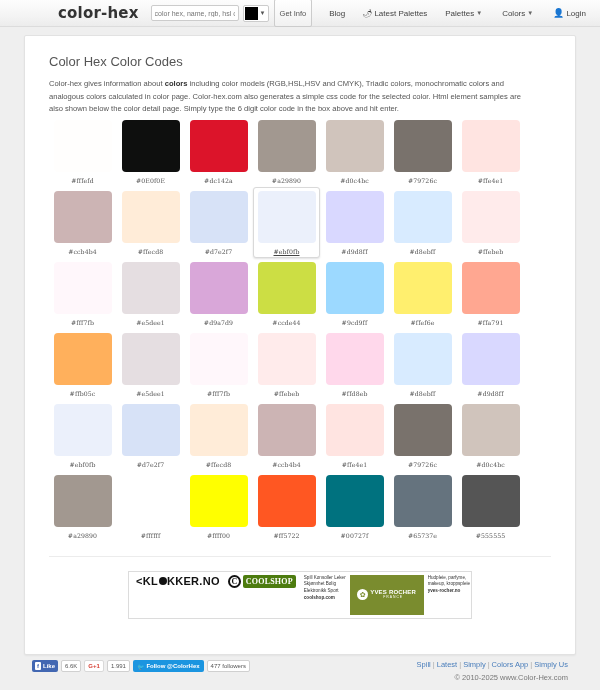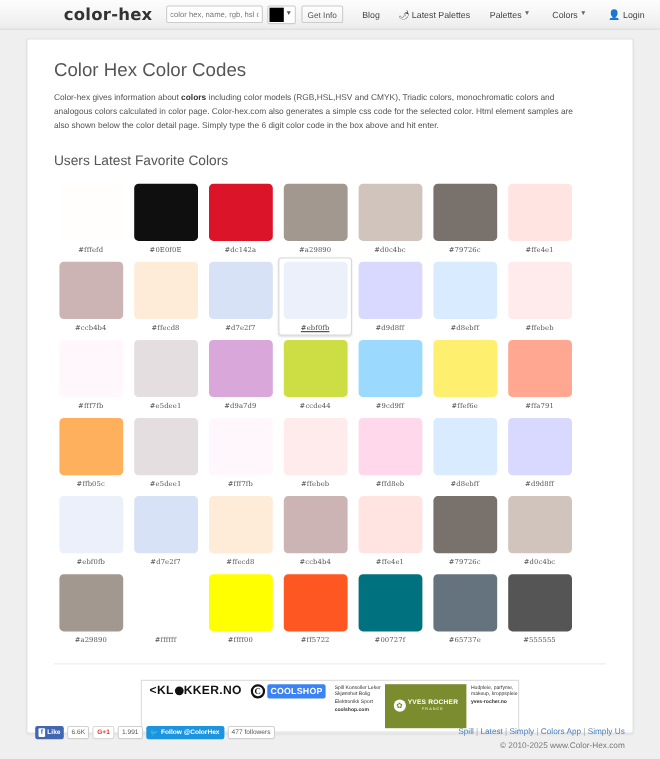--- a/index.html
+++ b/index.html
@@ -55,21 +55,21 @@
     align-items:center;
     border:1px solid #ccc;
     border-radius:2px;
     background:#fff;
     padding:1px 2px 1px 1px;
   }
   .color-chip { width:13px; height:13px; background:#000; display:block; }
   .caret { font-size:6px; color:#555; margin-left:2px; line-height:1; }
   .getinfo-btn {
     margin-left:5px;
-    height:16px;
+    height:28px;
     border:1px solid #ccc;
     border-radius:2px;
     background:linear-gradient(to bottom,#fff,#f1f1f1);
     font-size:7.5px;
     color:#555;
     padding:0 5px;
     display:flex; align-items:center;
     cursor:pointer;
     white-space:nowrap;
   }
@@ -97,21 +97,21 @@
     width:552px;
     min-height:620px;
     background:#fff;
     border:1px solid #e2e2e2;
     border-radius:2px;
     box-shadow:0 1px 2px rgba(0,0,0,0.05);
   }
   .card-inner { padding:18px 24px 0 24px; }
   h1.title {
     font-family:"Liberation Sans", sans-serif;
-    font-size:17px;
+    font-size:13px;
     font-weight:normal;
     color:#555;
     margin:0 0 9px 0;
   }
   p.intro {
     font-size:7.6px;
     line-height:1.65;
     color:#555;
     margin:0;
     width:485px;
@@ -194,24 +194,25 @@
     display:flex; align-items:center; gap:2px;
   }
   .cs-circle {
     width:13px; height:13px; border-radius:50%;
     border:2px solid #111;
     display:flex; align-items:center; justify-content:center;
     font-size:8px; font-weight:bold; color:#111;
     font-family:"Liberation Serif", serif;
   }
   .cs-word {
-    background:#3b82f6; color:#fff;
+    background:#4d7c0f; color:#fff;
     font-size:8px; font-weight:bold;
     padding:2px 3px; border-radius:2px;
     letter-spacing:0.2px;
+    font-family:Liberation Serif, serif;
   }
   .ad-text {
     font-size:4.6px;
     line-height:1.5;
     color:#333;
     white-space:nowrap;
   }
   .ad-text .strong { font-weight:bold; }
   .yves {
     background:#7a8c2e;
@@ -315,21 +316,20 @@
   </div>
 
   <div class="card">
     <div class="card-inner">
       <h1 class="title">Color Hex Color Codes</h1>
 
       <p class="intro">
         <span>Color-hex gives information about </span><b>colors</b><span> including color models (RGB,HSL,HSV and CMYK), Triadic colors, monochromatic colors and analogous colors calculated in color page. Color-hex.com also generates a simple css code for the selected color. Html element samples are also shown below the color detail page. Simply type the 6 digit color code in the box above and hit enter.</span>
       </p>
 
-      <h2 class="section">Users Latest Favorite Colors</h2>
 
       <div class="grid" id="swatch-grid">
           <div class="row">
             <div class="cell">
               <div class="sw" style="background: rgb(255, 254, 253);"></div>
               <div class="cell-label">#fffefd</div>
             </div>
             <div class="cell">
               <div class="sw" style="background: rgb(14, 15, 14);"></div>
               <div class="cell-label">#0E0f0E</div>

